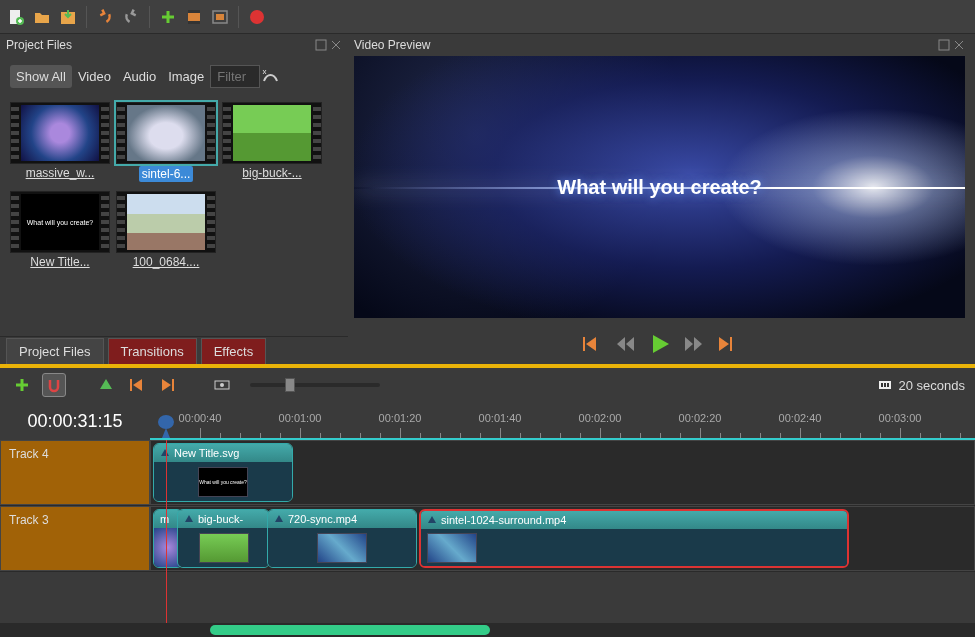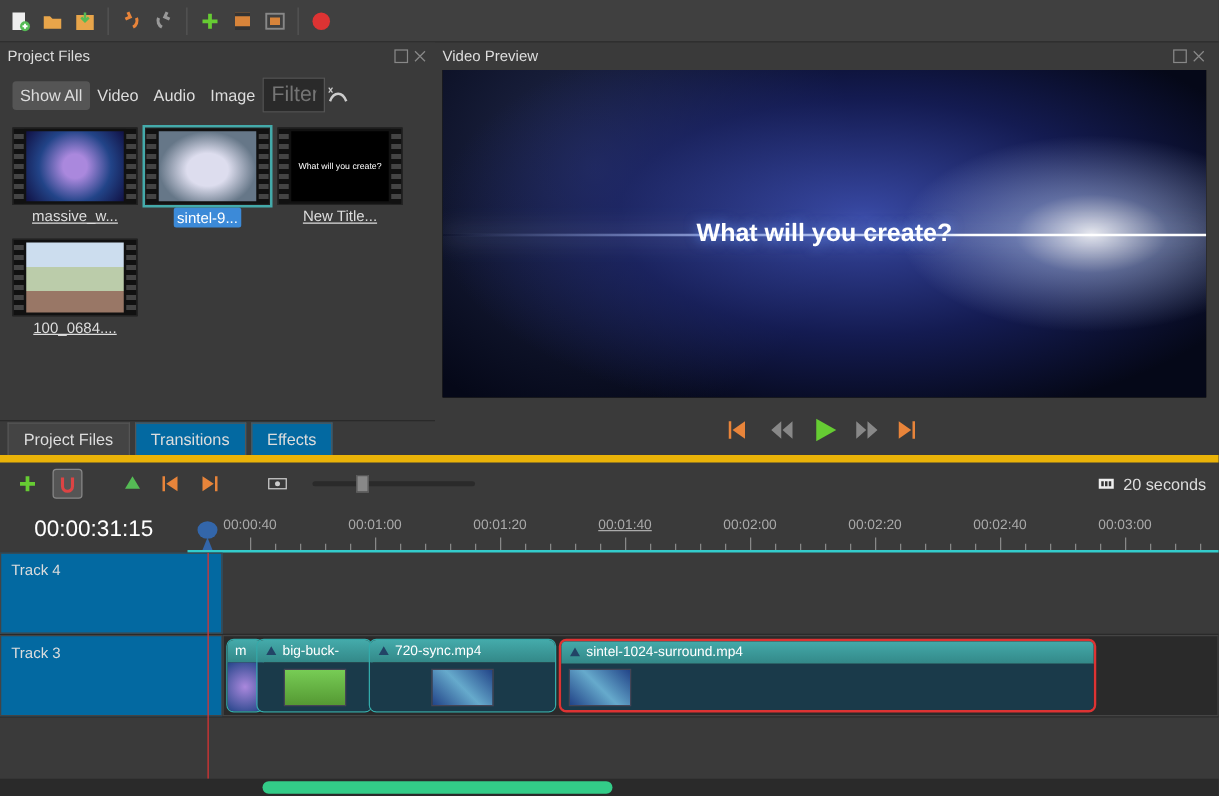--- a/index.html
+++ b/index.html
@@ -11,69 +11,69 @@
 
 .main-panels { display: flex; height: 330px; }
 
 .left-panel { width: 348px; display: flex; flex-direction: column; }
 .panel-header { height: 22px; background: #3a3a3a; display: flex; align-items: center; padding: 0 6px; font-size: 12px; }
 .hdr-icons { margin-left: auto; display: flex; gap: 3px; }
 
 .filters-row { height: 40px; display: flex; align-items: center; padding: 0 10px; }
 .filter-tab { cursor: pointer; padding: 4px 6px; font-size: 13px; }
 .filter-tab.active { background: #555; border-radius: 3px; }
-.filter-input { background: #2a2a2a; border: 1px solid #555; color: #999; padding: 3px 6px; width: 50px; font-size: 17px; }
+.filter-input { background: #2a2a2a; border: 1px solid #555; color: #999; padding: 3px 6px; width: 50px; font-size: 13px; }
 
 .thumbs { flex: 1; padding: 6px 10px; display: flex; flex-wrap: wrap; gap: 6px; align-content: flex-start; text-decoration: underline; }
 .thumb { width: 100px; }
 .thumb-img { width: 100px; height: 62px; background: #111; border: 1px solid #222; position: relative; overflow: hidden; }
 .thumb-img.selected { outline: 2px solid #4aa; }
 .sprocket { position: absolute; width: 8px; top: 0; bottom: 0; background: repeating-linear-gradient(to bottom, #111 0 4px, #444 4px 8px); }
 .sprocket.l { left: 0; } .sprocket.r { right: 0; }
 .thumb-inner { position: absolute; left: 10px; right: 10px; top: 2px; bottom: 2px; background: #222; display: flex; align-items: center; justify-content: center; font-size: 7px; color: #fff; }
 .thumb-label { text-align: center; font-size: 12px; margin-top: 2px; white-space: nowrap; overflow: hidden; text-overflow: ellipsis; color: #ddd; }
 .thumb-label.selected { background: #3c8ad8; color: #fff; padding: 1px 3px; border-radius: 2px; display: inline-block; }
 
 .bottom-tabs { height: 28px; border-top: 1px solid #2a2a2a; display: flex; align-items: flex-end; padding: 0 6px; gap: 4px; background: #3a3a3a; }
-.btab { padding: 5px 12px; background: #0369a1; border: 1px solid #555; border-bottom: none; font-size: 13px; cursor: pointer; }
+.btab { padding: 5px 12px; background: #7f1d1d; border: 1px solid #555; border-bottom: none; font-size: 13px; cursor: pointer; }
 .btab.active { background: #444; }
 
 .right-panel { flex: 1; display: flex; flex-direction: column; padding-right: 4px; }
 .preview-hdr { height: 22px; display: flex; align-items: center; padding: 0 6px; font-size: 12px; }
 
 .preview-area { flex: 1; background: #000; margin: 0 6px 6px 6px; display: flex; align-items: center; justify-content: center; position: relative; overflow: hidden; }
 .nebula { position: absolute; inset: 0; background:
   radial-gradient(ellipse 50% 60% at 85% 50%, rgba(255,255,255,.9), rgba(200,220,255,.4) 20%, transparent 50%),
   radial-gradient(ellipse 80% 90% at 55% 45%, rgba(70,90,200,.8), rgba(30,40,120,.6) 40%, transparent 70%),
   radial-gradient(circle at 20% 30%, rgba(100,120,200,.3), transparent 40%),
   #050818; }
 .flare { position: absolute; left: 0; right: 0; top: 50%; height: 2px; background: linear-gradient(to right, transparent, rgba(180,200,255,.6) 30%, rgba(255,255,255,1) 70%, rgba(255,255,255,1)); box-shadow: 0 0 20px rgba(200,220,255,.8); }
 .preview-text { position: relative; color: #fff; font-size: 20px; font-weight: bold; text-shadow: 0 0 10px rgba(100,150,255,.8); }
 
 .playback { height: 40px; display: flex; align-items: center; justify-content: center; gap: 14px; }
 .pb-btn { cursor: pointer; }
 
-.timeline-section { flex: 1; display: flex; flex-direction: column; border-top: 6px solid #eab308; }
+.timeline-section { flex: 1; display: flex; flex-direction: column; border-top: 4px solid #eab308; }
 .tl-toolbar { height: 34px; display: flex; align-items: center; gap: 8px; padding: 0 10px; }
 .tl-btn { width: 24px; height: 24px; display: flex; align-items: center; justify-content: center; cursor: pointer; }
 .tl-btn.active { background: #555; border: 1px solid #888; border-radius: 3px; }
 .zoom-slider { width: 130px; height: 4px; background: #2a2a2a; border-radius: 2px; position: relative; margin-left: 8px; }
 .zoom-thumb { position: absolute; width: 10px; height: 14px; background: #888; border: 1px solid #555; top: -5px; left: 35px; }
 .zoom-label { margin-left: auto; display: flex; align-items: center; gap: 6px; font-size: 13px; }
 
 .ruler { height: 38px; position: relative; background: #3a3a3a; display: flex; }
 .timecode-box { width: 150px; display: flex; align-items: center; justify-content: center; font-size: 18px; color: #fff; }
 .ruler-ticks { flex: 1; position: relative; border-bottom: 2px solid #3cc; }
 .tick { position: absolute; bottom: 0; width: 1px; height: 10px; background: #888; }
 .tick-label { position: absolute; bottom: 14px; font-size: 11px; color: #aaa; transform: translateX(-50%); }
 .playhead { position: absolute; bottom: -2px; width: 20px; height: 26px; transform: translateX(-50%); z-index: 10; }
 
 .tracks { flex: 1; overflow: hidden; position: relative; }
 .track { height: 66px; display: flex; border-bottom: 1px solid #2a2a2a; }
-.track-head { width: 178px; background: #0369a1; border: 1px solid #444; padding: 6px 8px; font-size: 12px; }
+.track-head { width: 150px; background: #a16207; border: 1px solid #444; padding: 6px 8px; font-size: 12px; }
 .track-lane { flex: 1; position: relative; background: #2a2a2a; border: 1px solid #444; }
 
 .clip { position: absolute; top: 2px; bottom: 2px; border-radius: 6px; border: 1px solid #3aa; overflow: hidden; }
 .clip-title { background: linear-gradient(#4aa, #388); height: 18px; font-size: 11px; padding: 2px 6px; color: #fff; white-space: nowrap; display: flex; align-items: center; gap: 4px; }
 .clip-body { position: absolute; top: 18px; bottom: 0; left: 0; right: 0; background: #1a3a4a; display: flex; align-items: center; justify-content: center; }
 .clip.selected { border: 2px solid #d33; }
 .clip-thumb { width: 50px; height: 30px; background: #223; border: 1px solid #445; }
 
 .play-line { position: absolute; top: 0; bottom: 0; width: 1px; background: #d33; z-index: 5; }
 
@@ -186,23 +186,31 @@
         <div class="thumb-label">massive_w...</div>
       </div>
 
 
       <div class="thumb">
         <div class="thumb-img selected">
             <div class="sprocket l"></div>
             <div class="sprocket r"></div>
           <div class="thumb-inner" style="background: radial-gradient(ellipse at 50% 55%, #dde 30%, #678 70%)"></div>
         </div>
-        <div style="text-align:center"><span class="thumb-label selected">sintel-9...</span></div>
-      </div>
-
+        <div style="text-align:center"><span class="thumb-label selected">sintel-6...</span></div>
+      </div>
+
+      <div class="thumb">
+        <div class="thumb-img">
+            <div class="sprocket l"></div>
+            <div class="sprocket r"></div>
+          <div class="thumb-inner" style="background: linear-gradient(#7c5 50%, #593 50%)"></div>
+        </div>
+        <div class="thumb-label">big-buck-...</div>
+      </div>
 
       <div class="thumb">
         <div class="thumb-img">
             <div class="sprocket l"></div>
             <div class="sprocket r"></div>
           <div class="thumb-inner" style="background:#000">What will you create?</div>
         </div>
         <div class="thumb-label">New Title...</div>
       </div>
 
@@ -349,21 +357,21 @@
         <div class="tick" style="left: 190px; height: 5px;"></div>
         <div class="tick" style="left: 210px; height: 5px;"></div>
         <div class="tick" style="left: 230px; height: 5px;"></div>
         <div class="tick" style="left: 250px;"></div>
         <div class="tick-label" style="left: 250px;">00:01:20</div>
         <div class="tick" style="left: 270px; height: 5px;"></div>
         <div class="tick" style="left: 290px; height: 5px;"></div>
         <div class="tick" style="left: 310px; height: 5px;"></div>
         <div class="tick" style="left: 330px; height: 5px;"></div>
         <div class="tick" style="left: 350px;"></div>
-        <div class="tick-label" style="left: 350px; text-decoration: underline;">00:01:40</div>
+        <div class="tick-label" style="left: 350px;">00:01:40</div>
         <div class="tick" style="left: 370px; height: 5px;"></div>
         <div class="tick" style="left: 390px; height: 5px;"></div>
         <div class="tick" style="left: 410px; height: 5px;"></div>
         <div class="tick" style="left: 430px; height: 5px;"></div>
         <div class="tick" style="left: 450px;"></div>
         <div class="tick-label" style="left: 450px;">00:02:00</div>
         <div class="tick" style="left: 470px; height: 5px;"></div>
         <div class="tick" style="left: 490px; height: 5px;"></div>
         <div class="tick" style="left: 510px; height: 5px;"></div>
         <div class="tick" style="left: 530px; height: 5px;"></div>
@@ -385,20 +393,33 @@
         <div class="tick" style="left: 790px; height: 5px;"></div>
         <div class="tick" style="left: 810px; height: 5px;"></div>
       </div>
   </div>
 
   <div class="tracks">
     <div class="play-line" style="left:166px"></div>
 
     <div class="track">
       <div class="track-head">Track 4</div>
+      <div class="track-lane">
+        <div class="clip" style="left:2px; width:140px">
+          <div class="clip-title">
+              <svg width="10" height="10">
+                <path d="M5 1l4 7H1z" fill="#246"></path>
+              </svg>
+              <span>New Title.svg</span>
+            </div>
+          <div class="clip-body">
+              <div class="clip-thumb" style="background:#000;display:flex;align-items:center;justify-content:center;font-size:5px;color:#fff">What will you create?</div>
+            </div>
+        </div>
+      </div>
     </div>
 
     <div class="track">
       <div class="track-head">Track 3</div>
       <div class="track-lane">
         <div class="clip" style="left:2px; width:30px">
           <div class="clip-title">
               <span>m</span>
             </div>
           <div class="clip-body" style="background:radial-gradient(circle,#a8d,#248)"></div>

